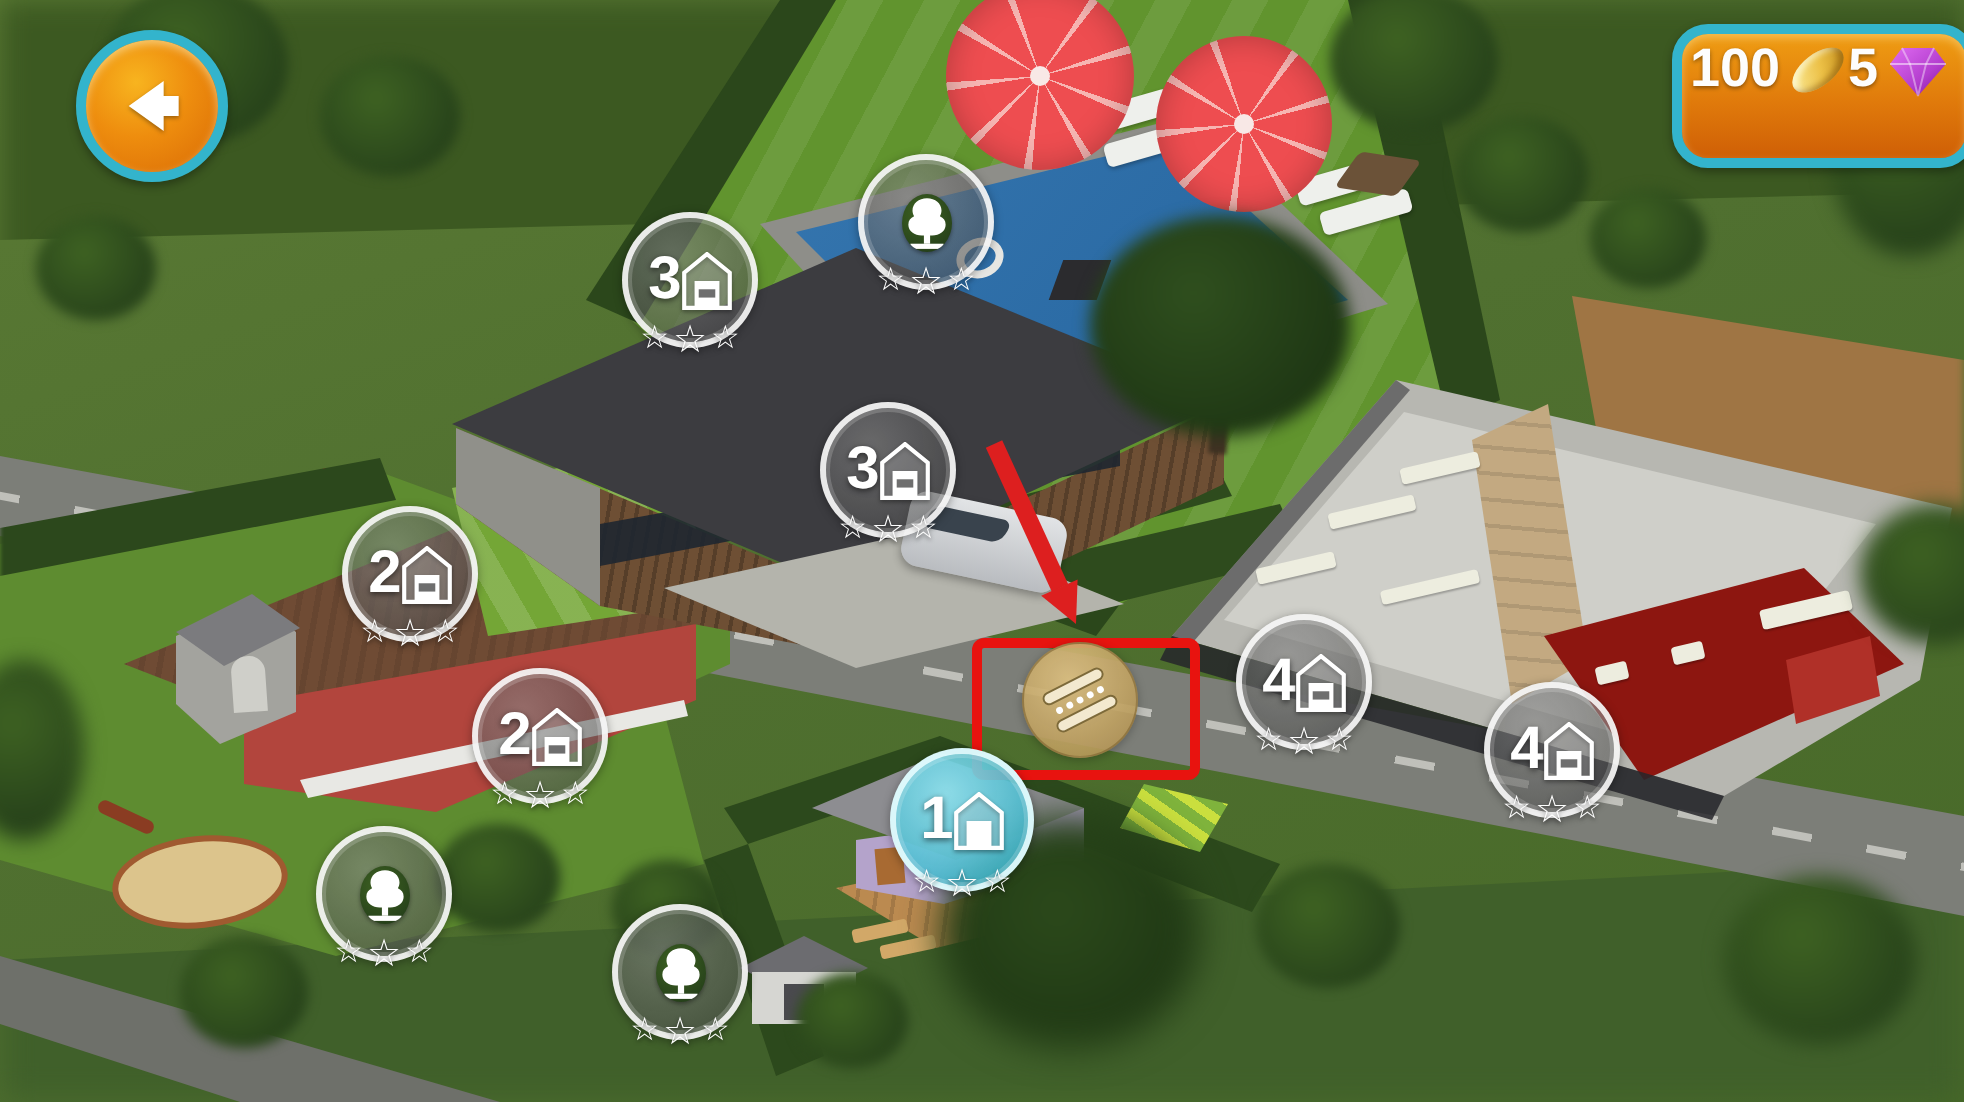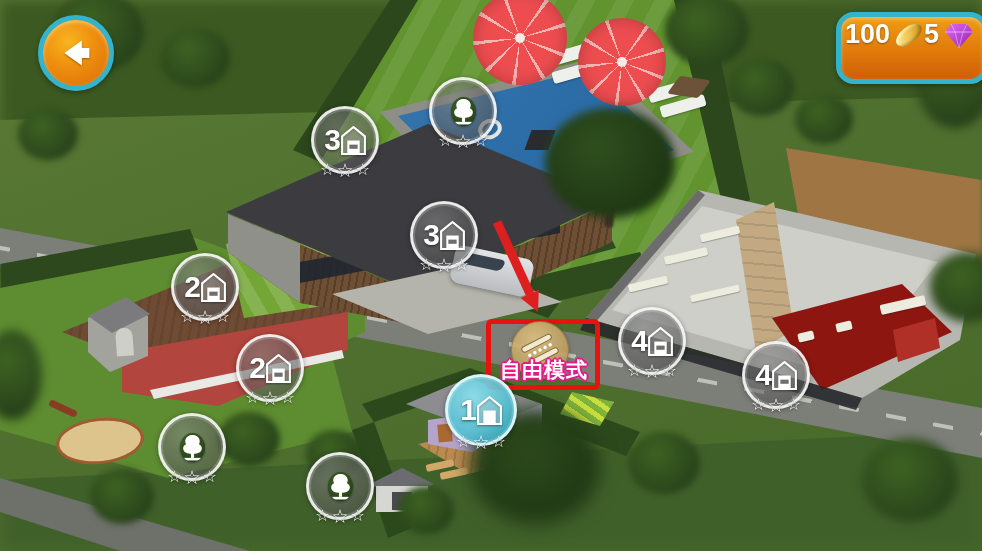--- a/index.html
+++ b/index.html
@@ -190,21 +190,20 @@
           <circle cx="10" cy="22" r="1.8"></circle>
             <circle cx="16" cy="22" r="1.8"></circle>
           <circle cx="22" cy="22" r="1.8"></circle>
             <circle cx="28" cy="22" r="1.8"></circle>
           <circle cx="34" cy="22" r="1.8"></circle>
         </g>
         <rect x="5" y="27" width="34" height="6" rx="3" fill="#f3e9cf" stroke="#7d6a3a" stroke-width="1"></rect>
       </g>
     </svg>
   </div>
-  <div id="free-mode-label">自由模式</div>
   <svg id="tutorial-arrow" width="982" height="551" viewBox="0 0 982 551">
     <line x1="497" y1="222" x2="530" y2="294" stroke="#dd1f1f" stroke-width="9"></line>
     <polygon points="538,312 520.6,297.9 538.8,289.7" fill="#dd1f1f"></polygon>
   </svg>
 
   <div id="badge-layer">
       <div class="badge icon-house state-normal" style="left: 345px; top: 140px;">
     <div class="badge-circle">
       <span class="badge-level">3</span>
       <svg class="badge-icon house" viewBox="0 0 24 28">

